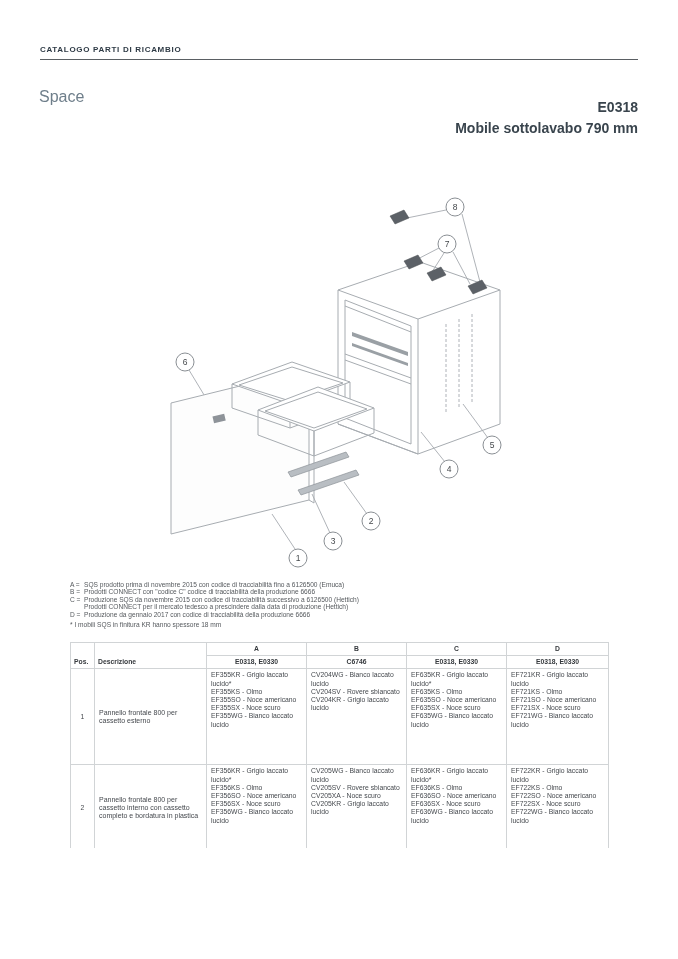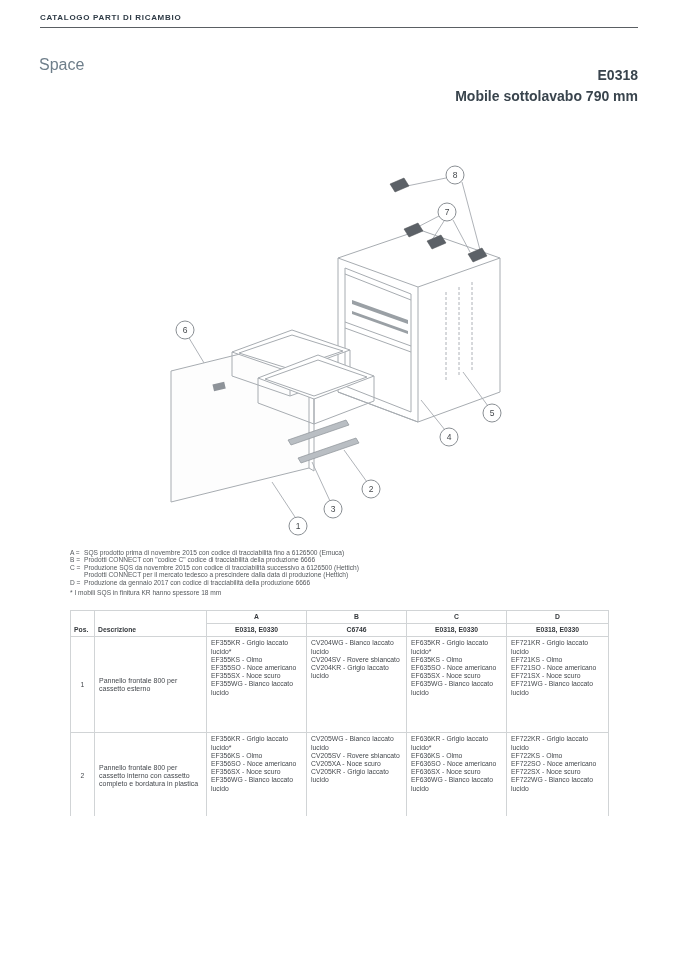--- a/index.html
+++ b/index.html
@@ -1,18 +1,18 @@
 <!DOCTYPE html>
 <html><head>
 <meta charset="utf-8">
 <style>
   html,body{margin:0;padding:0;background:#ffffff;}
   .page{
     position:relative;width:678px;height:816px;background:#ffffff;overflow:hidden;
-    font-family:"Liberation Sans",sans-serif;color:#3d4247;
+    font-family:"Liberation Sans",sans-serif;color:#3d4247;margin-top:32px;
   }
   
   .catalog-title{position:absolute;left:40px;top:13px;font-size:8px;font-weight:bold;
     letter-spacing:.7px;color:#2e3a45;}
   .top-rule{position:absolute;left:40px;top:27px;width:598px;height:1px;background:#5a5f63;}
   
   .category{position:absolute;left:39px;top:56px;font-size:16px;color:#6e7e8a;}
   .product-title{position:absolute;left:38px;top:73px;font-size:29px;color:#5d6e7a;letter-spacing:.2px;}
   .product-code{position:absolute;right:40px;top:67px;font-size:14px;font-weight:bold;color:#39444d;text-align:center;}
   .product-subtitle{position:absolute;right:40px;top:88px;font-size:14px;font-weight:bold;color:#39444d;text-align:left;}

